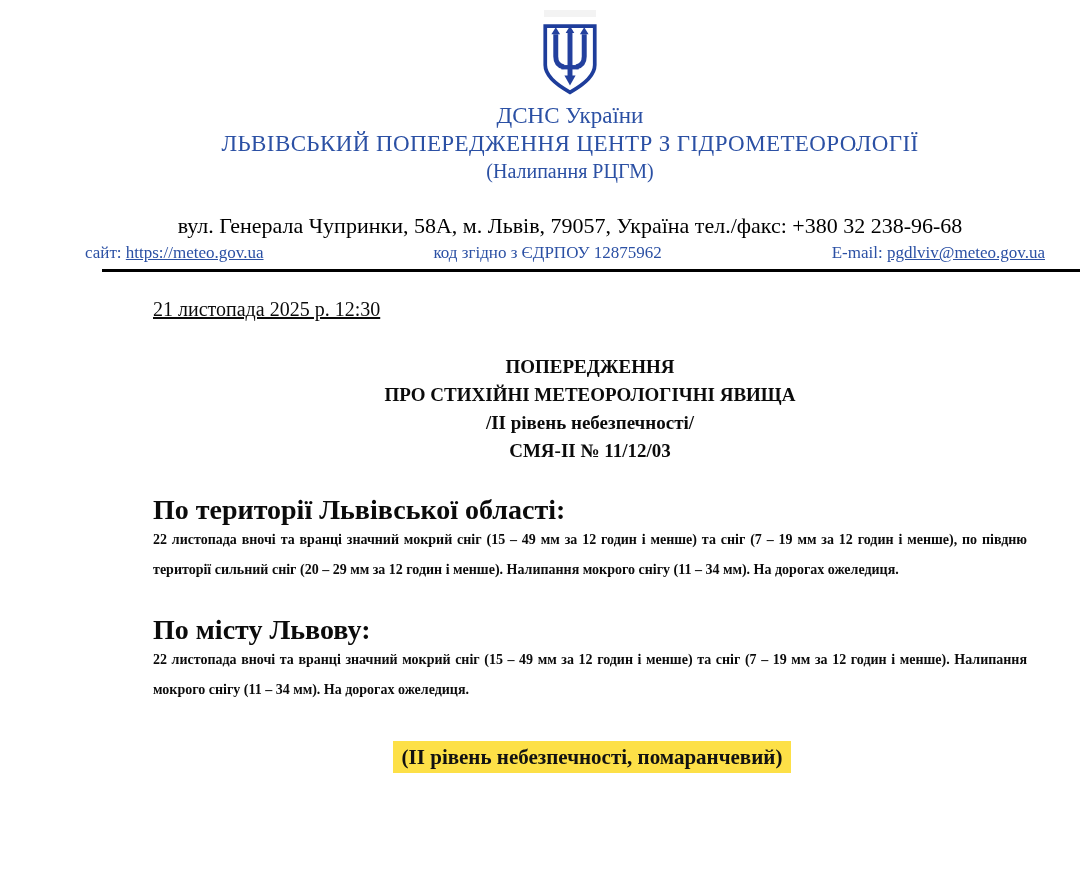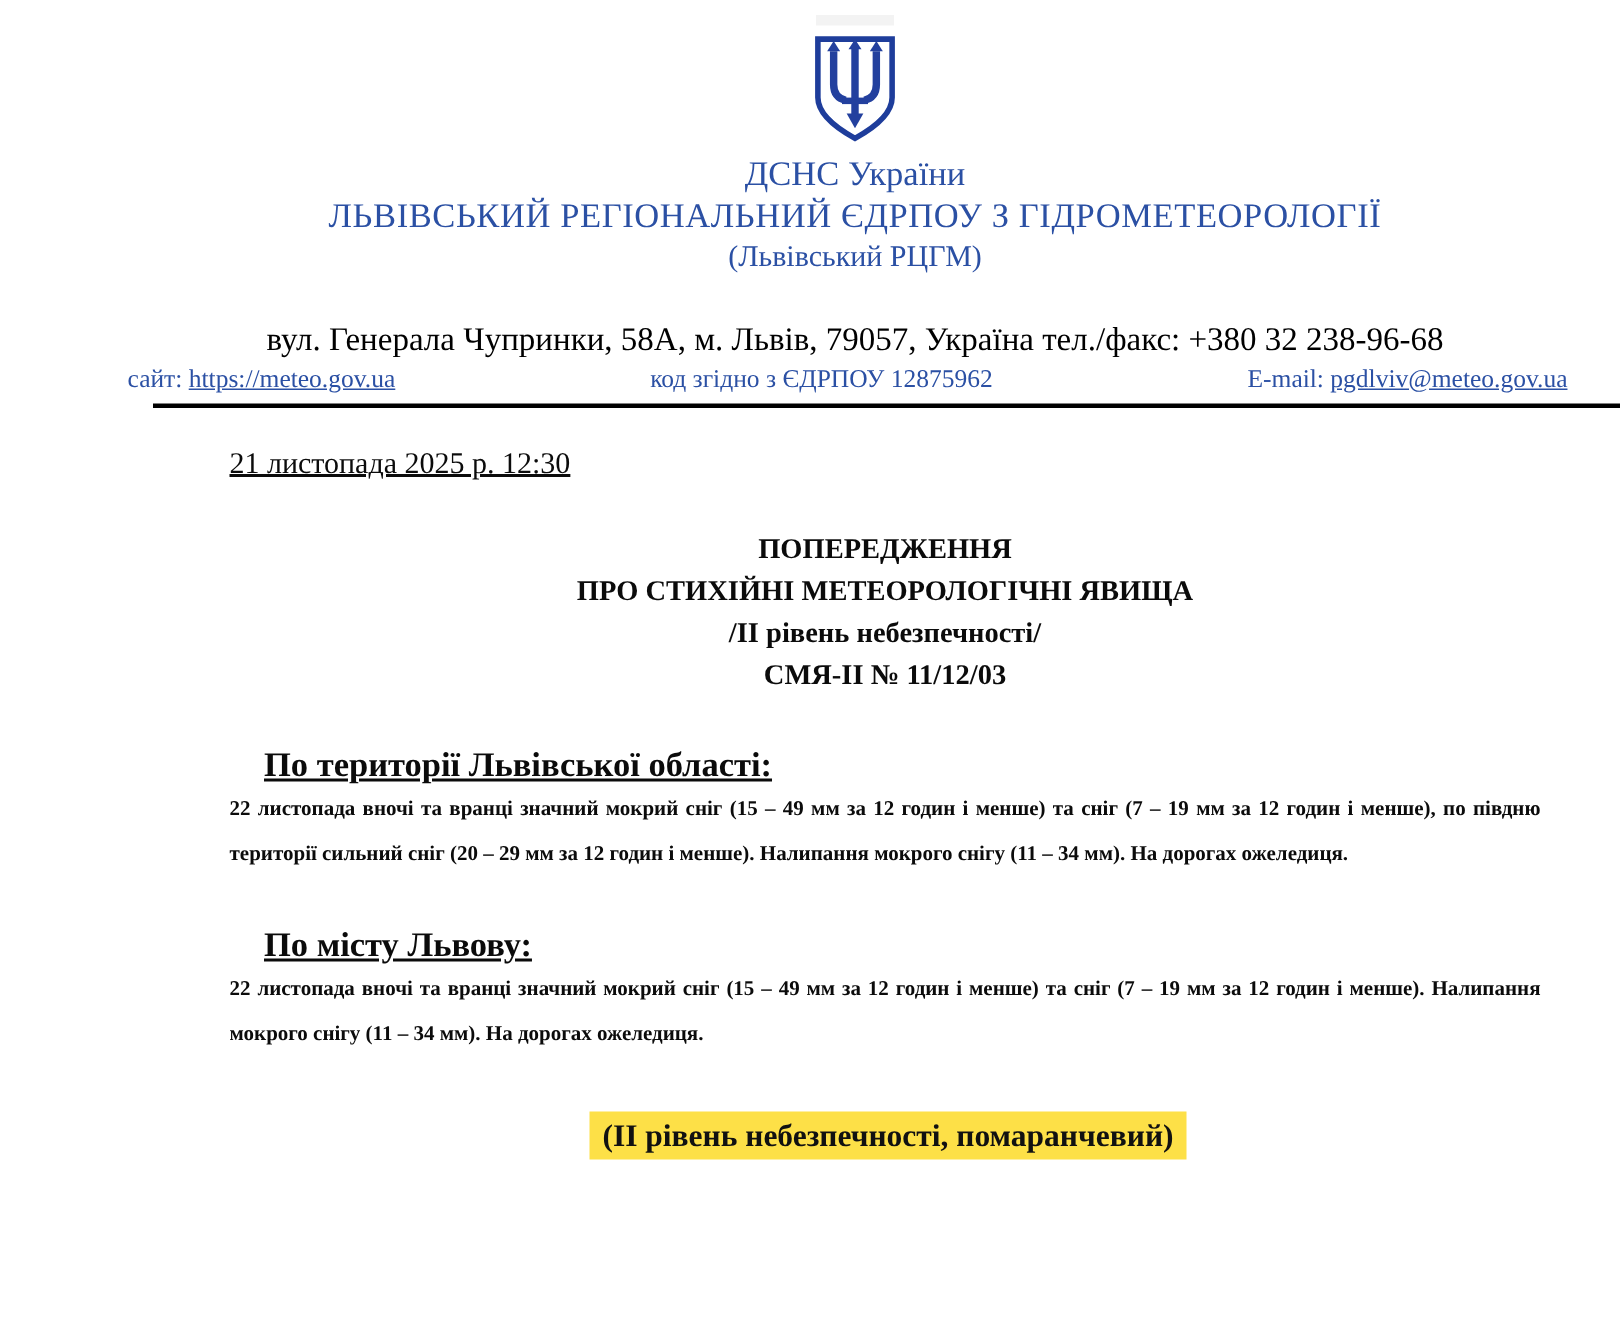--- a/index.html
+++ b/index.html
@@ -38,21 +38,21 @@
   }
 
   
   .content { margin:26px 53px 0 153px; }
   .date-line {
     font-size:20px; text-decoration:underline; display:inline-block;
   }
   .doc-title { text-align:center; font-weight:bold; font-size:19px; line-height:28px; margin-top:32px; }
   .section { margin-top:30px; }
   .section-heading {
-    font-weight:bold; font-size:23px; text-decoration:underline; line-height:30px;margin-left:23px;
+    font-weight:bold; font-size:28px; line-height:30px;
   }
   .section-body {
     font-weight:bold; font-size:14px; line-height:30px;
     text-align:justify;
   }
   .alert-row { text-align:center; margin-top:36px; padding-left:4px; }
   .alert-chip {
     display:inline-block;
     background:#fde047;
     color:#111;
@@ -78,22 +78,22 @@
         <g fill="#23409e" stroke="none">
           <polygon points="50,5 43,16 57,16"></polygon>
           <polygon points="27,7 20,18 34,18"></polygon>
           <polygon points="73,7 66,18 80,18"></polygon>
           <rect x="36" y="68" width="28" height="7"></rect>
           <polygon points="50,101 41,85 59,85"></polygon>
         </g>
       </svg>
     </div>
     <div class="org-line1">ДСНС України</div>
-    <div class="org-line2">ЛЬВІВСЬКИЙ РЕГІОНАЛЬНИЙ ЄДРПОУ З ГІДРОМЕТЕОРОЛОГІЇ</div>
-    <div class="org-line3">(Львівський РЦГМ)</div>
+    <div class="org-line2">ЛЬВІВСЬКИЙ ПОПЕРЕДЖЕННЯ ЦЕНТР З ГІДРОМЕТЕОРОЛОГІЇ</div>
+    <div class="org-line3">(Налипання РЦГМ)</div>
     <div class="address-line">вул. Генерала Чупринки, 58А, м. Львів, 79057, Україна тел./факс: +380 32 238-96-68</div>
 
     <div class="info-row">
       <span class="info-left"><span>сайт: </span><a href="#" class="link-underline">https://meteo.gov.ua</a></span>
       <span class="info-center">код згідно з ЄДРПОУ 12875962</span>
       <span class="info-right"><span>E-mail: </span><a href="#" class="link-underline">pgdlviv@meteo.gov.ua</a></span>
     </div>
     <hr class="header-divider">
   </div>
 

